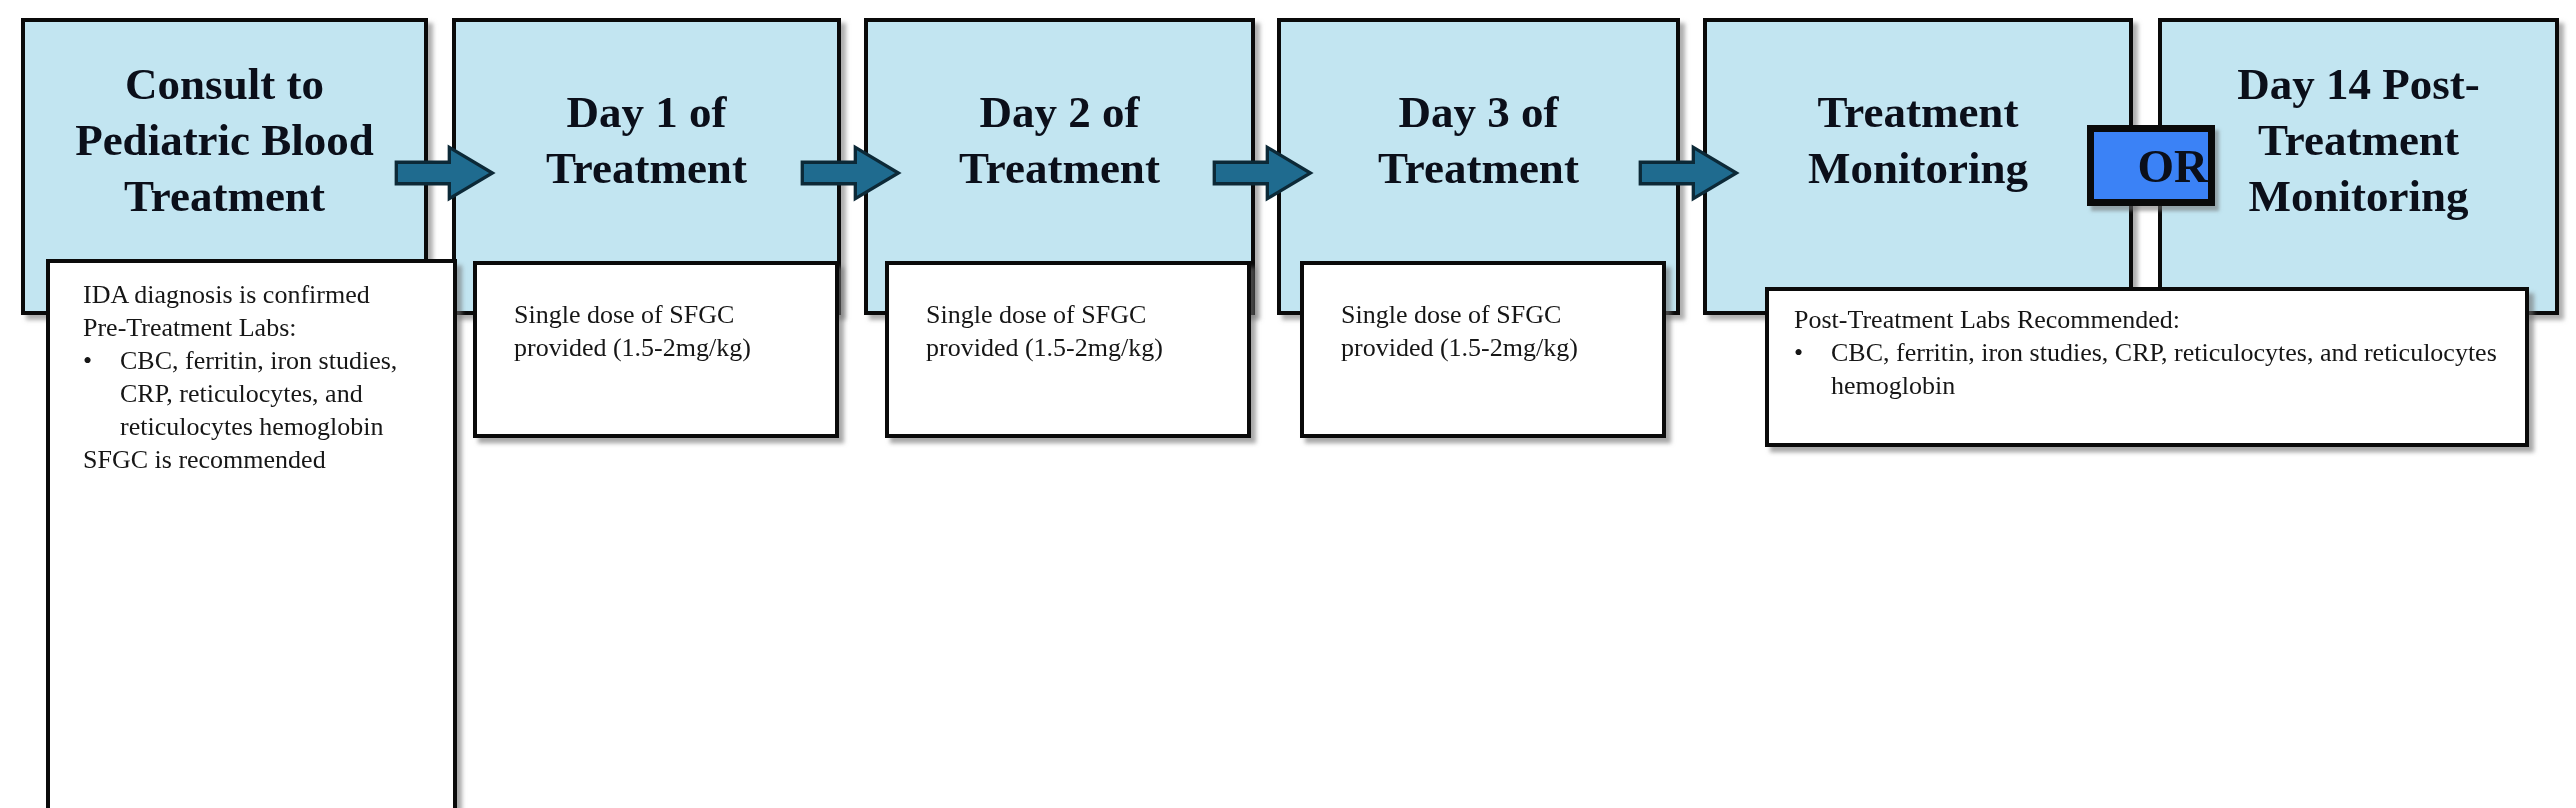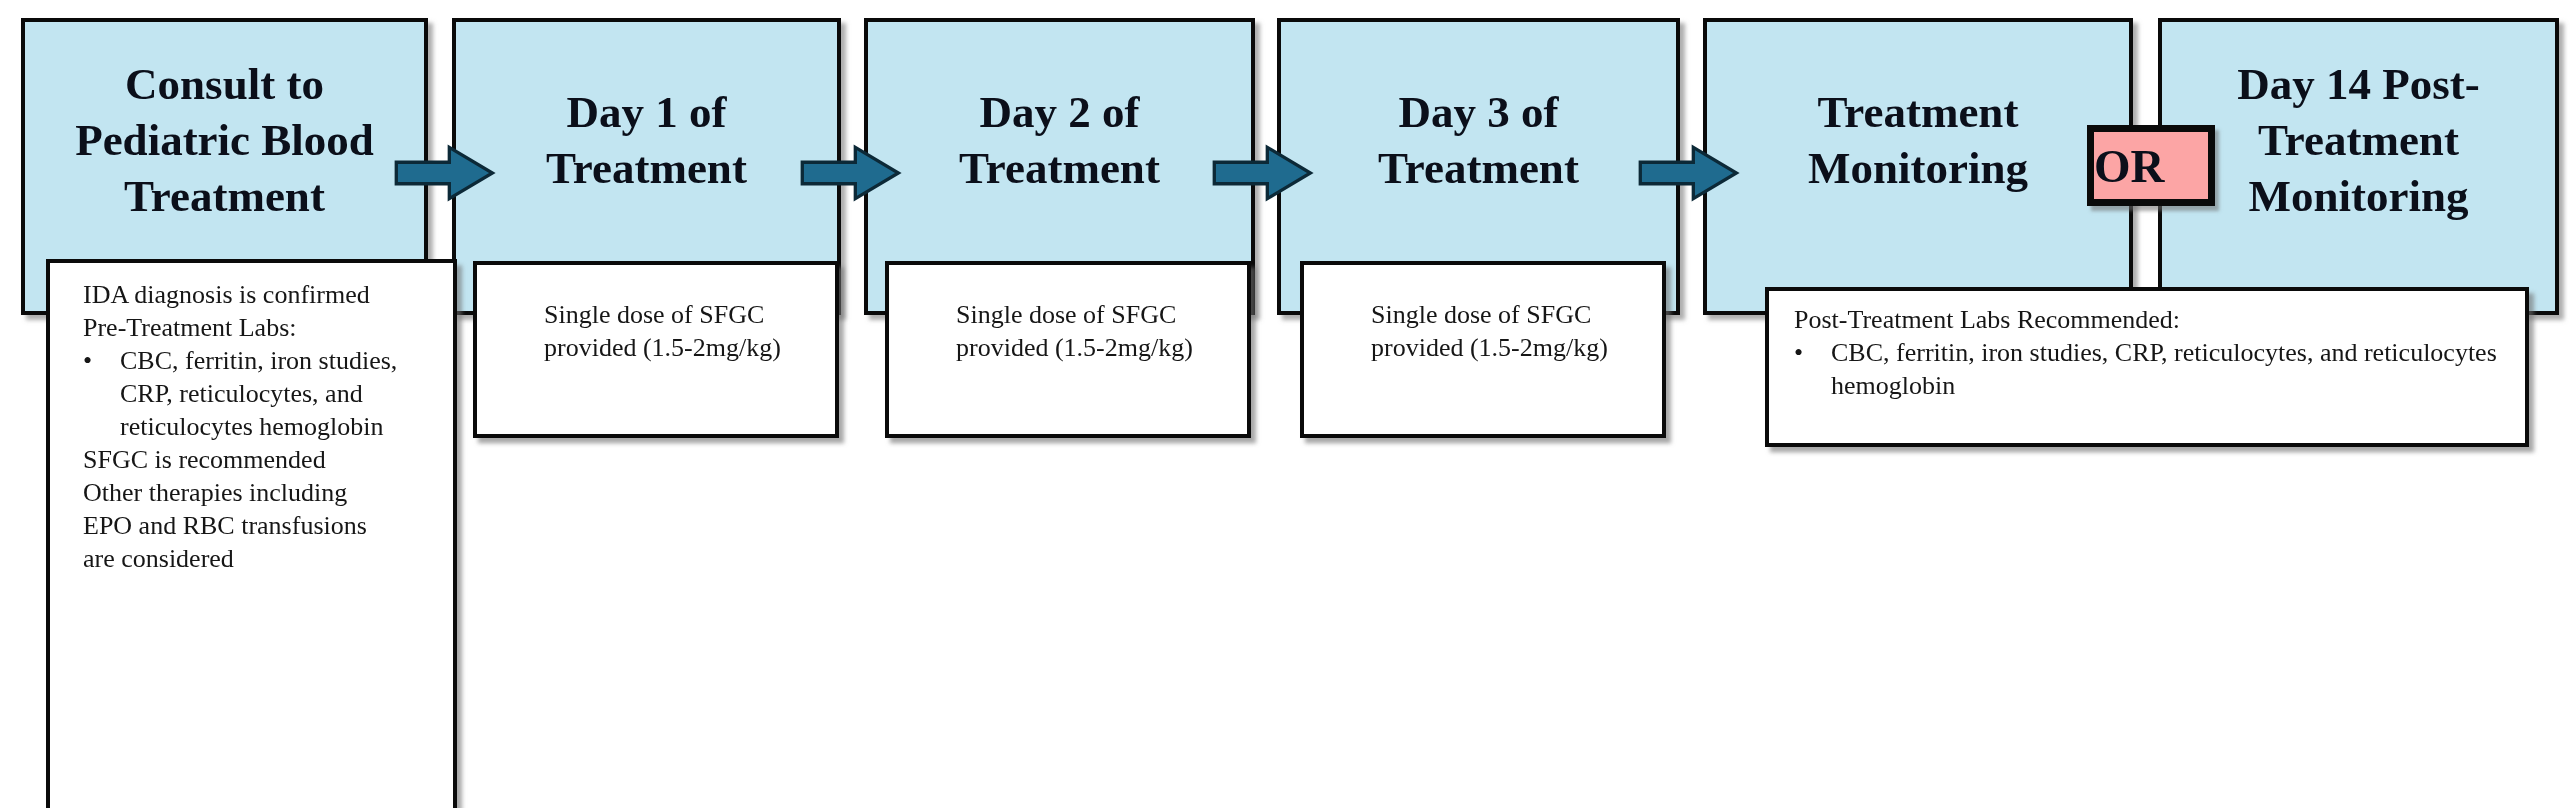--- a/index.html
+++ b/index.html
@@ -32,37 +32,37 @@
     position: absolute;
     background: #ffffff;
     border: 4.2px solid #0a0a0a;
     box-sizing: border-box;
     box-shadow: 5px 5.8px 4.2px rgba(110,110,110,0.6);
     z-index: 4;
     font-size: 26px; line-height: 33px;
     color: #161616;
   }
   .note-inner-1 { padding: 15px 52px 0 33px; }
-  .note-inner-dose { padding: 33px 42px 0 37px; margin-left: 30px; }
+  .note-inner-dose { padding: 33px 42px 0 37px; }
   .note-inner-5 { padding: 11.7px 20px 0 25px; }
   .bullet-row { display: flex; }
   .bullet-glyph { width: 37px; flex: 0 0 37px; }
   .flow-arrow {
     position: absolute; top: 144px;
     width: 104px; height: 58px;
     z-index: 3;
   }
   .or-box {
     position: absolute;
     left: 2087px; top: 125px;
     width: 128px; height: 81px;
-    background: #fca5a5;
+    background: #3b82f6;
     border: 7.5px solid #0a0a0a;
     box-sizing: border-box;
-    display: flex; align-items: center; justify-content: flex-start;
+    display: flex; align-items: center; justify-content: flex-end;
     box-shadow: 4.2px 5px 3.3px rgba(110,110,110,0.55);
     z-index: 5;
     font-size: 47px; font-weight: 600; color: #0b0f1a;
   }
 </style>
 </head>
 <body>
 
 <div class="stage-box" style="left:21px; width:407px;">
   <div class="stage-title">
@@ -127,21 +127,20 @@
 
 <div class="note-box" style="left:46px; top:259px; width:411px; height:642px;">
   <div class="note-inner-1">
     <div>IDA diagnosis is confirmed</div>
     <div>Pre-Treatment Labs:</div>
     <div class="bullet-row">
       <span class="bullet-glyph">•</span>
       <span>CBC, ferritin, iron studies, CRP, reticulocytes, and reticulocytes hemoglobin</span>
     </div>
     <div>SFGC is recommended</div>
-    <div>Other therapies including EPO and RBC transfusions are considered</div>
   </div>
 </div>
 
 <div class="note-box" style="left:473px; top:261px; width:366px; height:177px;">
   <div class="note-inner-dose">Single dose of SFGC provided (1.5-2mg/kg)</div>
 </div>
 
 <div class="note-box" style="left:885px; top:261px; width:366px; height:177px;">
   <div class="note-inner-dose">Single dose of SFGC provided (1.5-2mg/kg)</div>
 </div>

